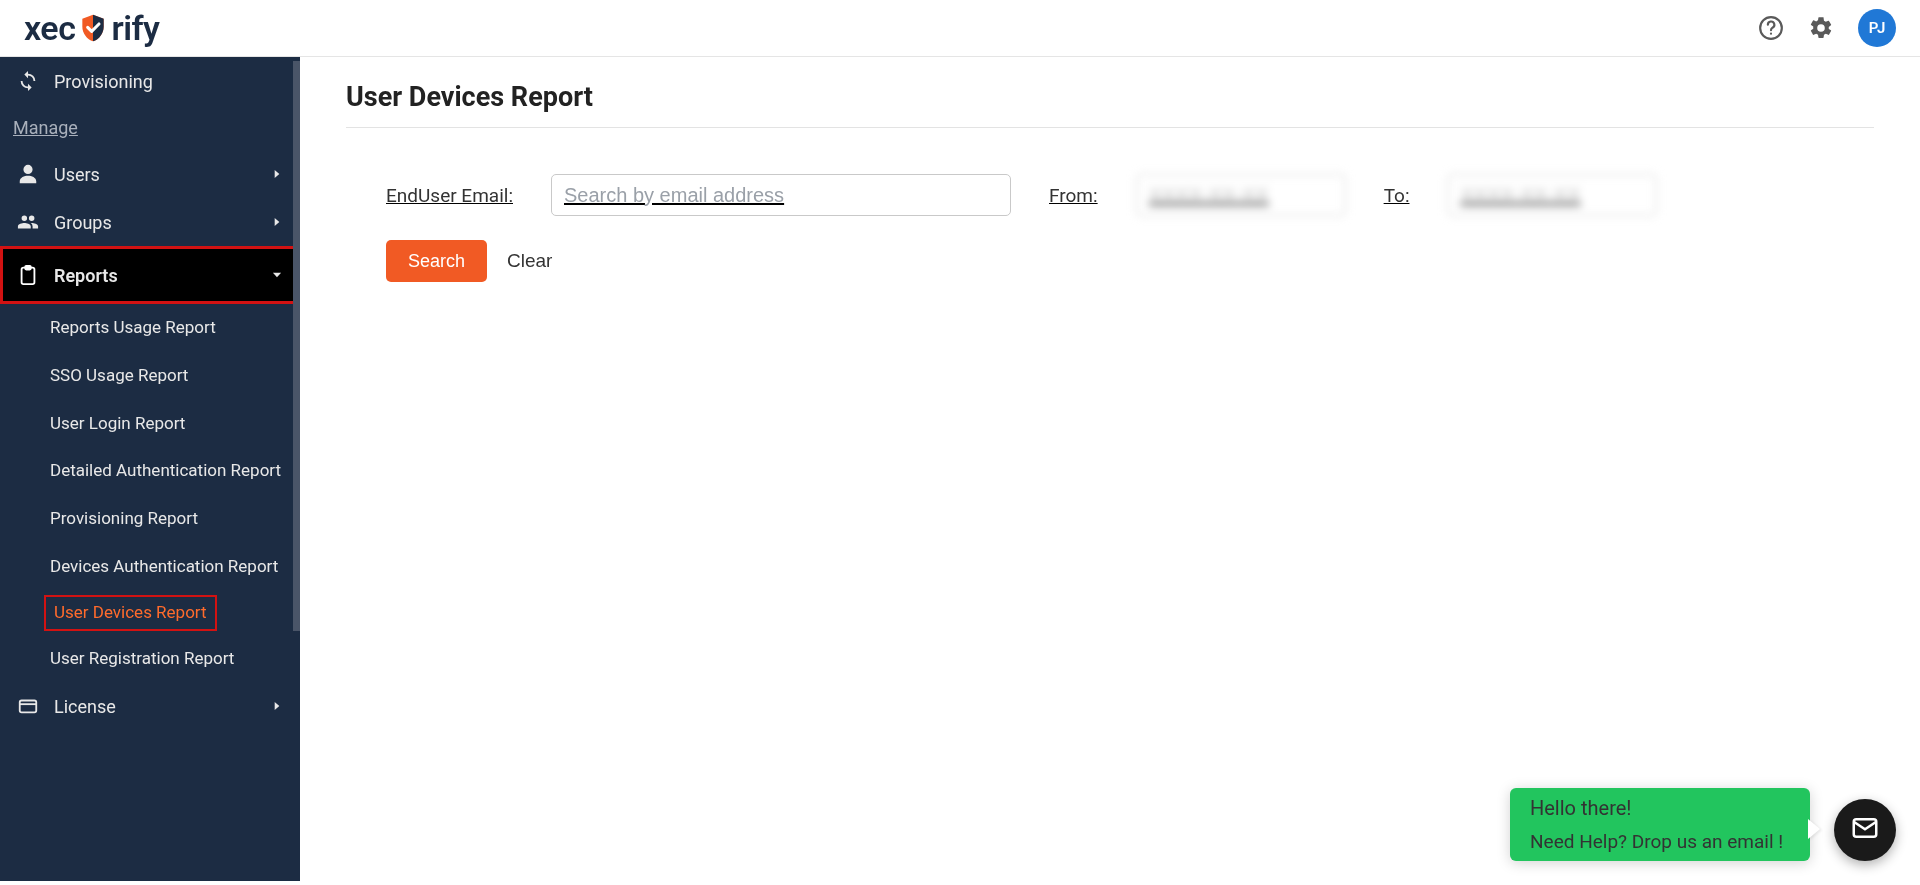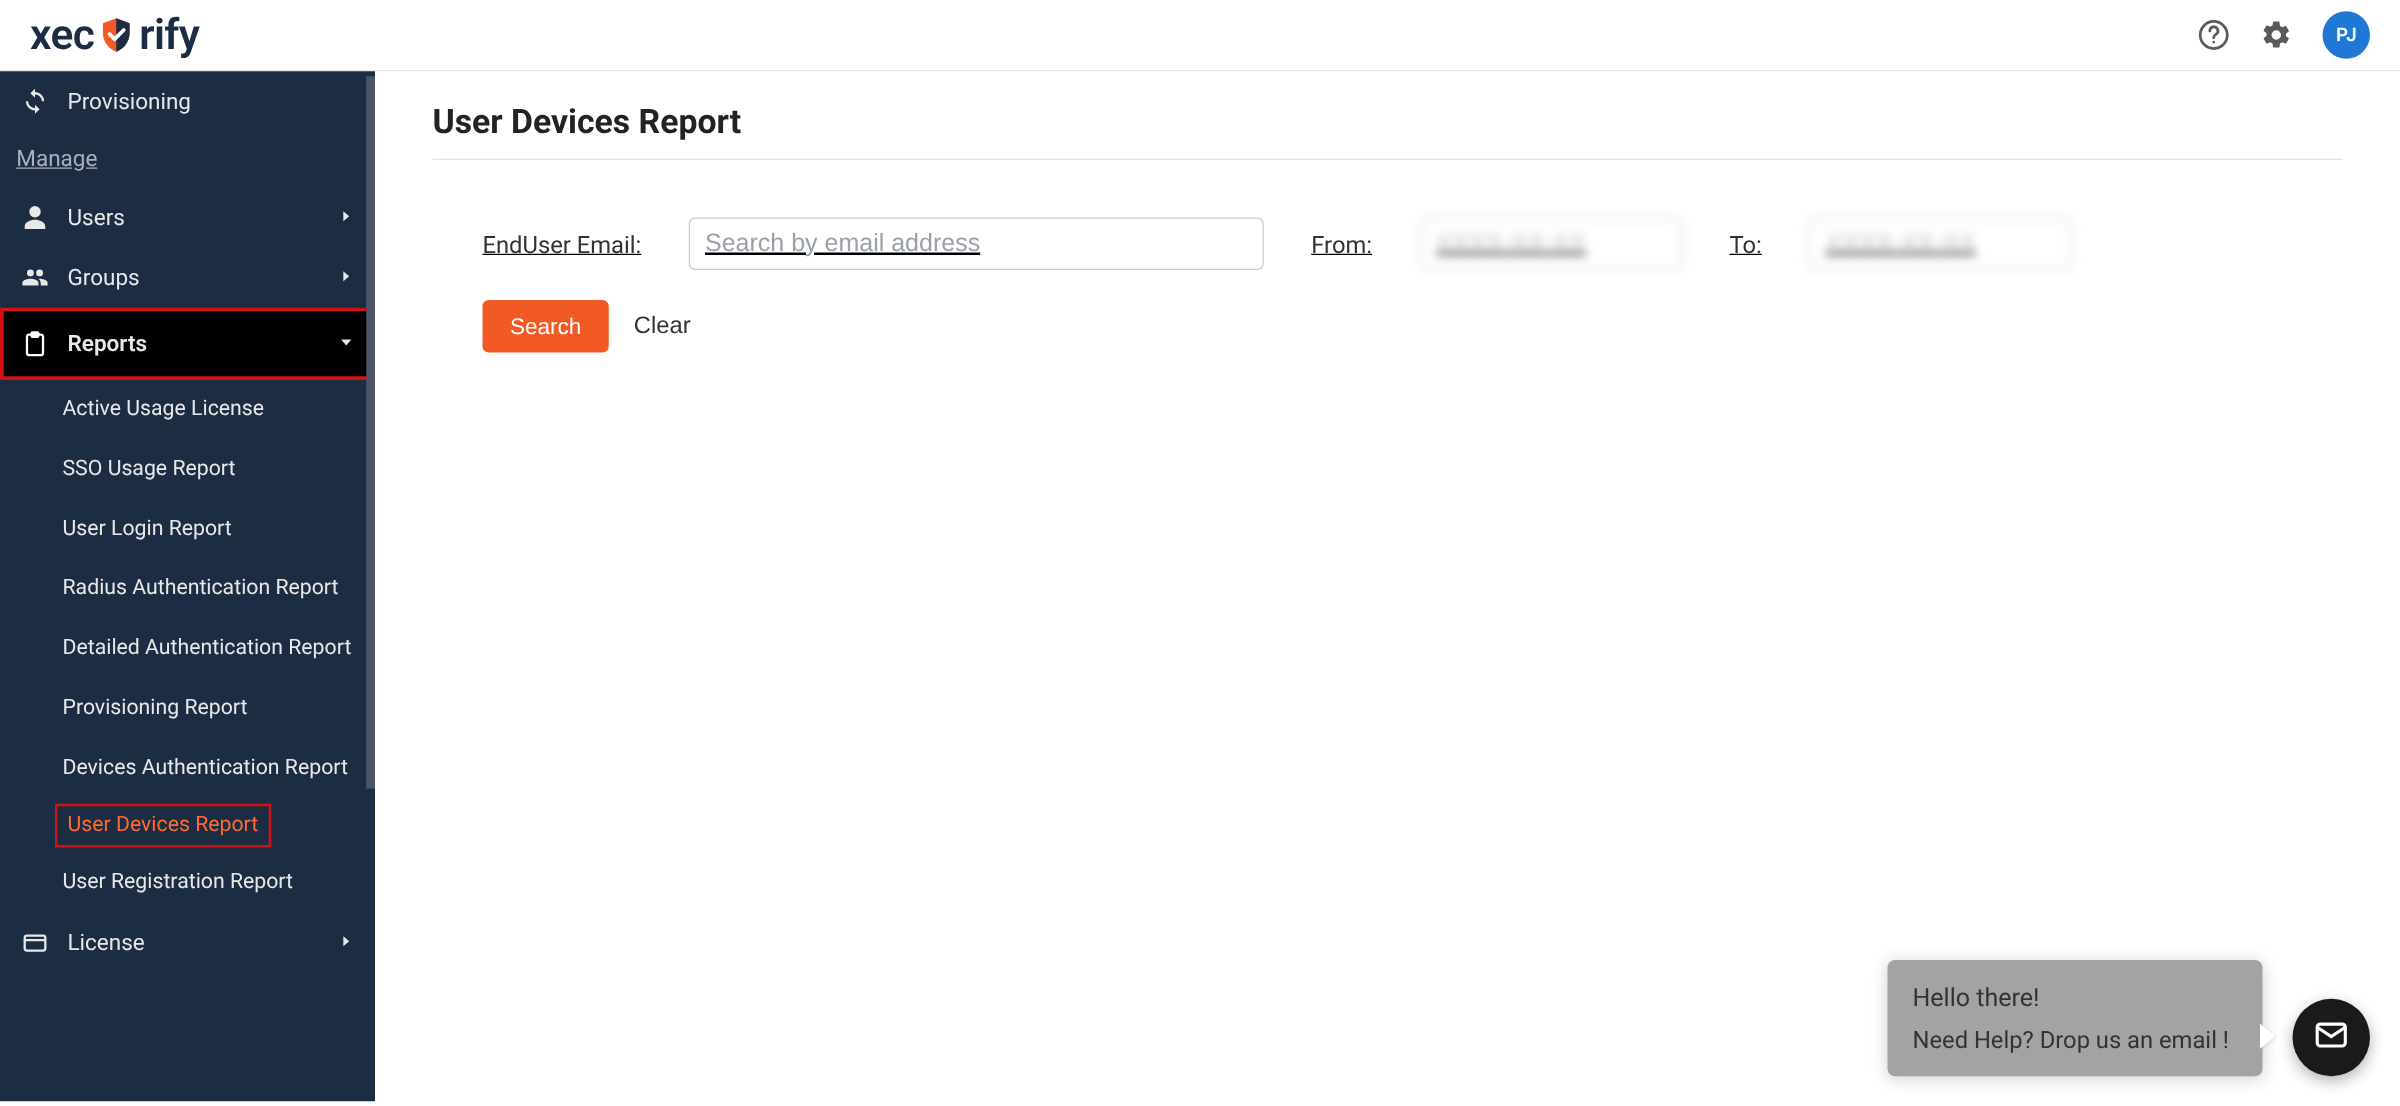--- a/index.html
+++ b/index.html
@@ -183,24 +183,24 @@
     border: none;
     color: #333;
     font-size: 19px;
     cursor: pointer;
   }
   .chat-bubble {
     position: absolute;
     right: 110px;
     bottom: 24px;
     width: 300px;
-    background: #a3a3a3;
+    background: #22c55e;
     border-radius: 6px;
     box-shadow: 0 2px 14px rgba(0,0,0,0.18);
-    padding: 18px 20px;
+    padding: 8px 20px;
   }
   .chat-bubble .line1 {
     font-size: 20px;
     color: #333;
     margin-bottom: 10px;
   }
   .chat-bubble .line2 {
     font-size: 19px;
     color: #333;
   }
@@ -313,24 +313,23 @@
           </svg>
       </span>
       <span>Reports</span>
       <span class="chevron">
         <svg width="14" height="14" viewBox="0 0 24 24" fill="#e8e8e8">
             <path d="M5 8l7 8 7-8z"></path>
           </svg>
       </span>
     </div>
 
-    <div class="sidebar-subitem"><span>Active Usage License</span></div>
+    <div class="sidebar-subitem"><span>Reports Usage Report</span></div>
     <div class="sidebar-subitem"><span>SSO Usage Report</span></div>
     <div class="sidebar-subitem"><span>User Login Report</span></div>
-    <div class="sidebar-subitem"><span>Radius Authentication Report</span></div>
     <div class="sidebar-subitem"><span>Detailed Authentication Report</span></div>
     <div class="sidebar-subitem"><span>Provisioning Report</span></div>
     <div class="sidebar-subitem"><span>Devices Authentication Report</span></div>
     <div class="sidebar-subitem sidebar-subitem-active"><span class="sublabel">User Devices Report</span></div>
     <div class="sidebar-subitem"><span>User Registration Report</span></div>
 
     <div class="sidebar-item">
       <span class="icon">
         <svg width="22" height="22" viewBox="0 0 24 24" fill="none" stroke="#e8e8e8" stroke-width="2">
             <rect x="3" y="6" width="18" height="13" rx="2"></rect>

